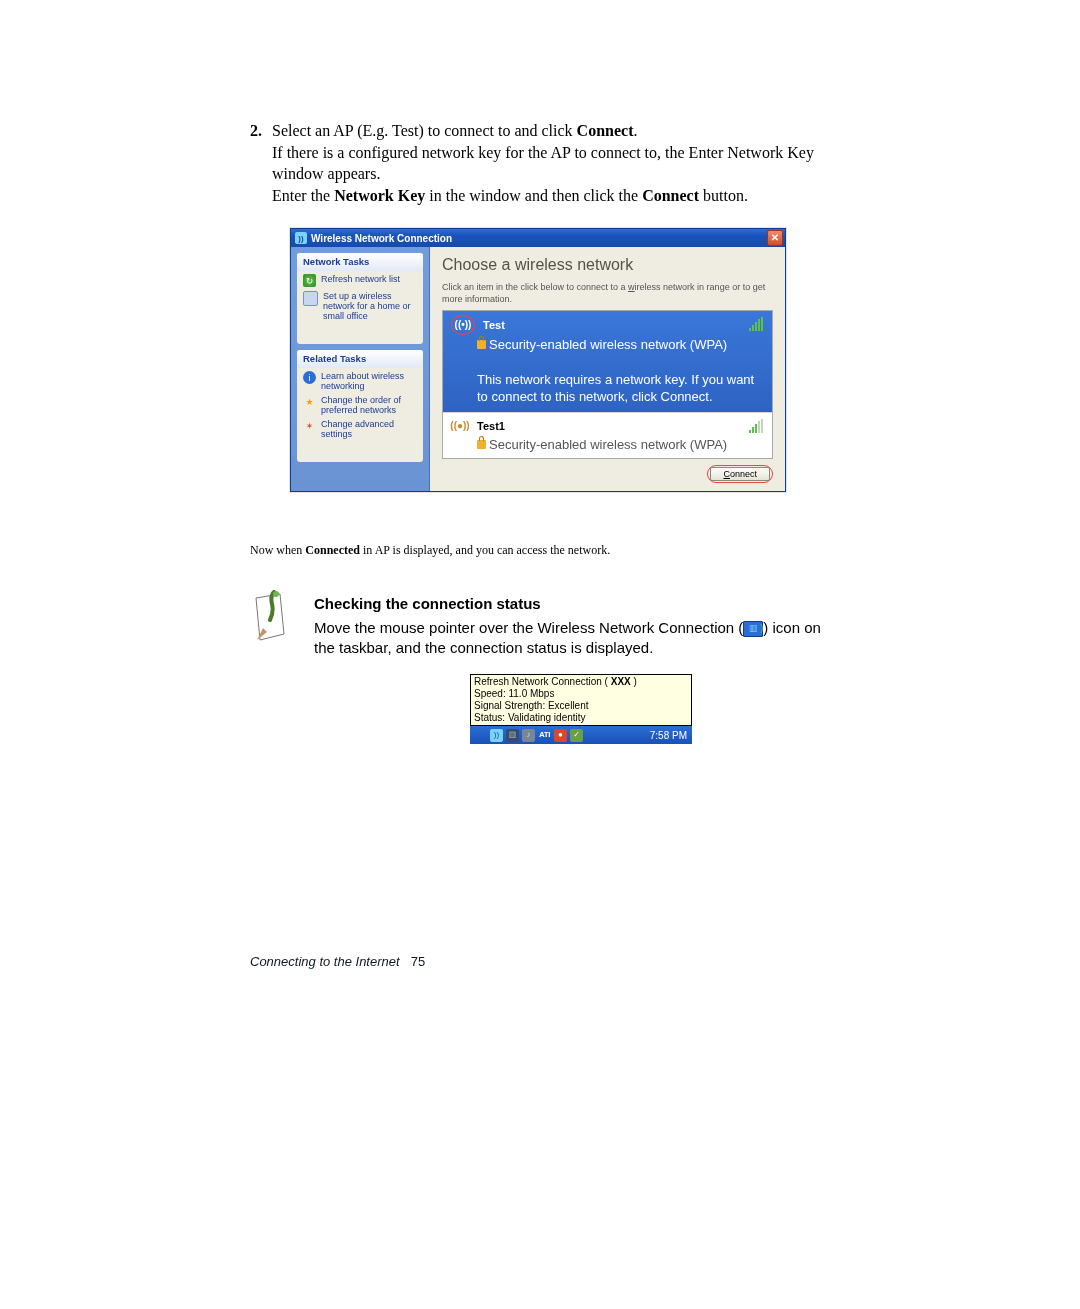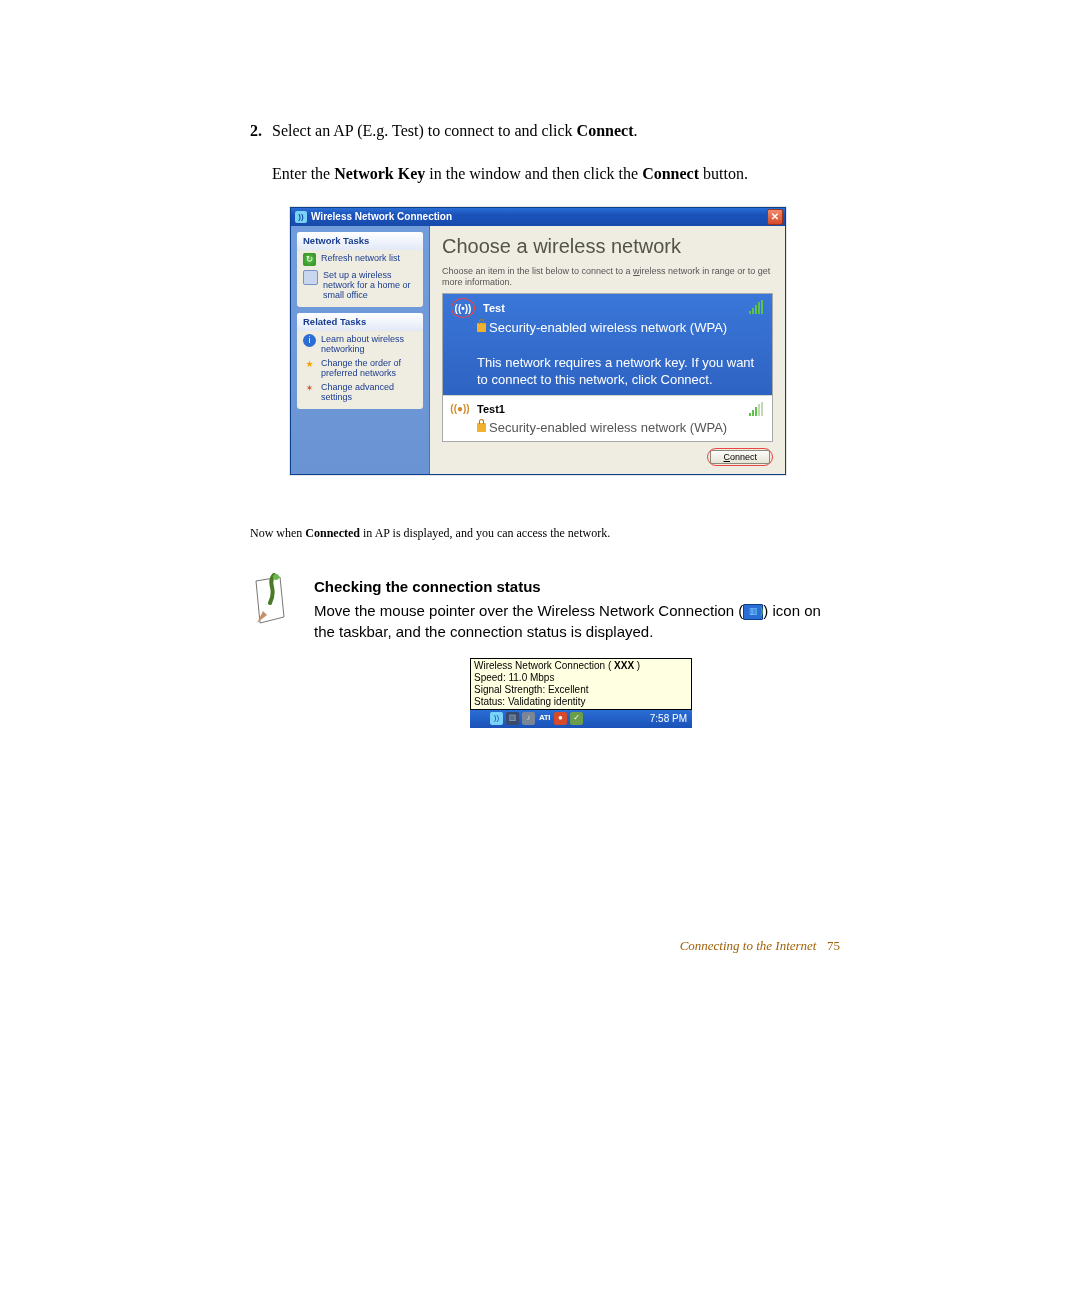--- a/index.html
+++ b/index.html
@@ -73,21 +73,21 @@
     width: 138px;
     background: linear-gradient(#729ddc,#6a93d3);
     border-right:1px solid #4a72b0;
   }
   .panel {
     margin:6px;
     background:#EFECE1;
     border-radius:3px;
     overflow:hidden;
     font-size:9px;
-    padding-bottom:6px;
+    padding-bottom:22px;
   }
   .panel-h {
     background: linear-gradient(#fff,#e2e9f7);
     color:#1a3d8f;
     font-weight:bold;
     padding:3px 6px 4px;
     font-size:9.5px;
   }
   .panel-item {
     display:flex;
@@ -102,21 +102,21 @@
     font-size:9px;
   }
   .i-green{background:radial-gradient(circle,#5cc24a,#2e8b22);border-radius:2px;color:#fff;}
   .i-mon{background:#c9d7ee;border:1px solid #7a93c4;border-radius:2px;}
   .i-info{background:#2a6ed5;color:#fff;border-radius:50%;}
   .i-star{color:#f0a500;}
   .i-gear{color:#d54a2b;}
 
   
   .xp-main { flex:1; background:#EFECE1; padding:9px 12px 8px; }
-  .xp-h { font-family: "Franklin Gothic Medium", Arial, sans-serif; font-size:20px; color:#525448; margin-bottom:8px;}
+  .xp-h { font-family: "Franklin Gothic Medium", Arial, sans-serif; font-size:16px; color:#525448; margin-bottom:8px;}
   .xp-sub { font-size:9px; color:#555; margin-bottom:4px; line-height:1.3;}
   .under {text-decoration:underline;}
 
   .net-list {
     border:1px solid #a9a9a9;
     background:#fff;
   }
   .net-item {
     padding:4px 8px 6px;
     border-bottom:1px solid #d6d6cc;
@@ -191,35 +191,35 @@
   }
   .tray .ti{width:13px;height:13px;border-radius:2px;display:flex;align-items:center;justify-content:center;font-size:8px;}
   .t-net{background:#79d2f7;color:#0b4a9e;}
   .t-mon{background:#3a4a6e;color:#9bb;}
   .t-ati{background:transparent;color:#fff;font-weight:bold;font-size:7px;letter-spacing:-.5px;}
   .t-safe{background:#6b9e4a;color:#fff;border-radius:50%;}
   .t-red{background:#d54a2b;color:#fff;border-radius:50%;}
   .t-gray{background:#7a8596;color:#ddd;border-radius:2px;}
   .tray .clock{margin-left:auto;padding:0 2px;}
   .footer{
-    margin-top:210px;text-align:right;
-    font-family:Liberation Serif, serif;font-style:italic;font-size:13px;color:#a16207;
+    margin-top:210px;
+    font-family:Liberation Sans, sans-serif;font-style:italic;font-size:13px;color:#0f172a;
   }
   .footer .pn{font-style:normal;margin-left:4px;}
 </style>
 </head>
 <body>
 
 <div class="page">
 
   <div class="step">
     <div class="step-num">2.</div>
     <div class="step-body">
       <span>Select an AP (E.g. Test) to connect to and click </span><span class="bold">Connect</span><span>.</span><br>
-      <br>
+      <span>If there is a configured network key for the AP to connect to, the Enter Network Key window appears.</span><br>
       <span>Enter the </span><span class="bold">Network Key</span><span> in the window and then click the </span><span class="bold">Connect</span><span> button.</span>
     </div>
   </div>
 
   <div class="xp-window">
     <div class="xp-title">
       <span class="t-icon">))</span>
       <span>Wireless Network Connection</span>
       <span class="close">✕</span>
     </div>
@@ -250,21 +250,21 @@
           <div class="panel-item">
             <span class="pi-ico i-gear">✶</span>
             <span>Change advanced settings</span>
           </div>
         </div>
       </div>
 
       <div class="xp-main">
         <div class="xp-h">Choose a wireless network</div>
         <div class="xp-sub">
-          <span>Choose an item in the list below to connect to a </span><span class="under">w</span><span>ireless network in range or to get more information.</span>
+          <span>Click an item in the click below to connect to a </span><span class="under">w</span><span>ireless network in range or to get more information.</span>
         </div>
         <div class="net-list">
 
           <div class="net-item net-sel">
             <div class="bars">
                 <span class="g1"></span>
                 <span class="g2"></span>
                 <span class="g3"></span>
                 <span class="g4"></span>
                 <span class="g5"></span>
@@ -320,21 +320,21 @@
         <circle cx="26" cy="4" r="3" fill="#6bb84a"></circle>
         <path d="M7 50 L13 38 L17 42 Z" fill="#c7926a"></path>
       </svg>
     </div>
     <div class="note-body">
       <div class="sub-h">Checking the connection status</div>
       <span>Move the mouse pointer over the Wireless Network Connection (</span><span class="inline-icon">▥</span><span>) icon on the taskbar, and the connection status is displayed.</span>
 
       <div class="tray-wrap">
         <div class="tooltip">
-          <div><span>Wireless Network Connection (  </span><span style="font-weight:bold">XXX</span><span>  )</span></div>
+          <div><span>Refresh Network Connection (  </span><span style="font-weight:bold">XXX</span><span>  )</span></div>
           <div>Speed: 11.0 Mbps</div>
           <div>Signal Strength: Excellent</div>
           <div>Status: Validating identity</div>
         </div>
         <div class="tray">
           <span style="width:14px"></span>
           <span class="ti t-net">))</span>
           <span class="ti t-mon">▥</span>
           <span class="ti t-gray">♪</span>
           <span class="ti t-ati">ATI</span>

